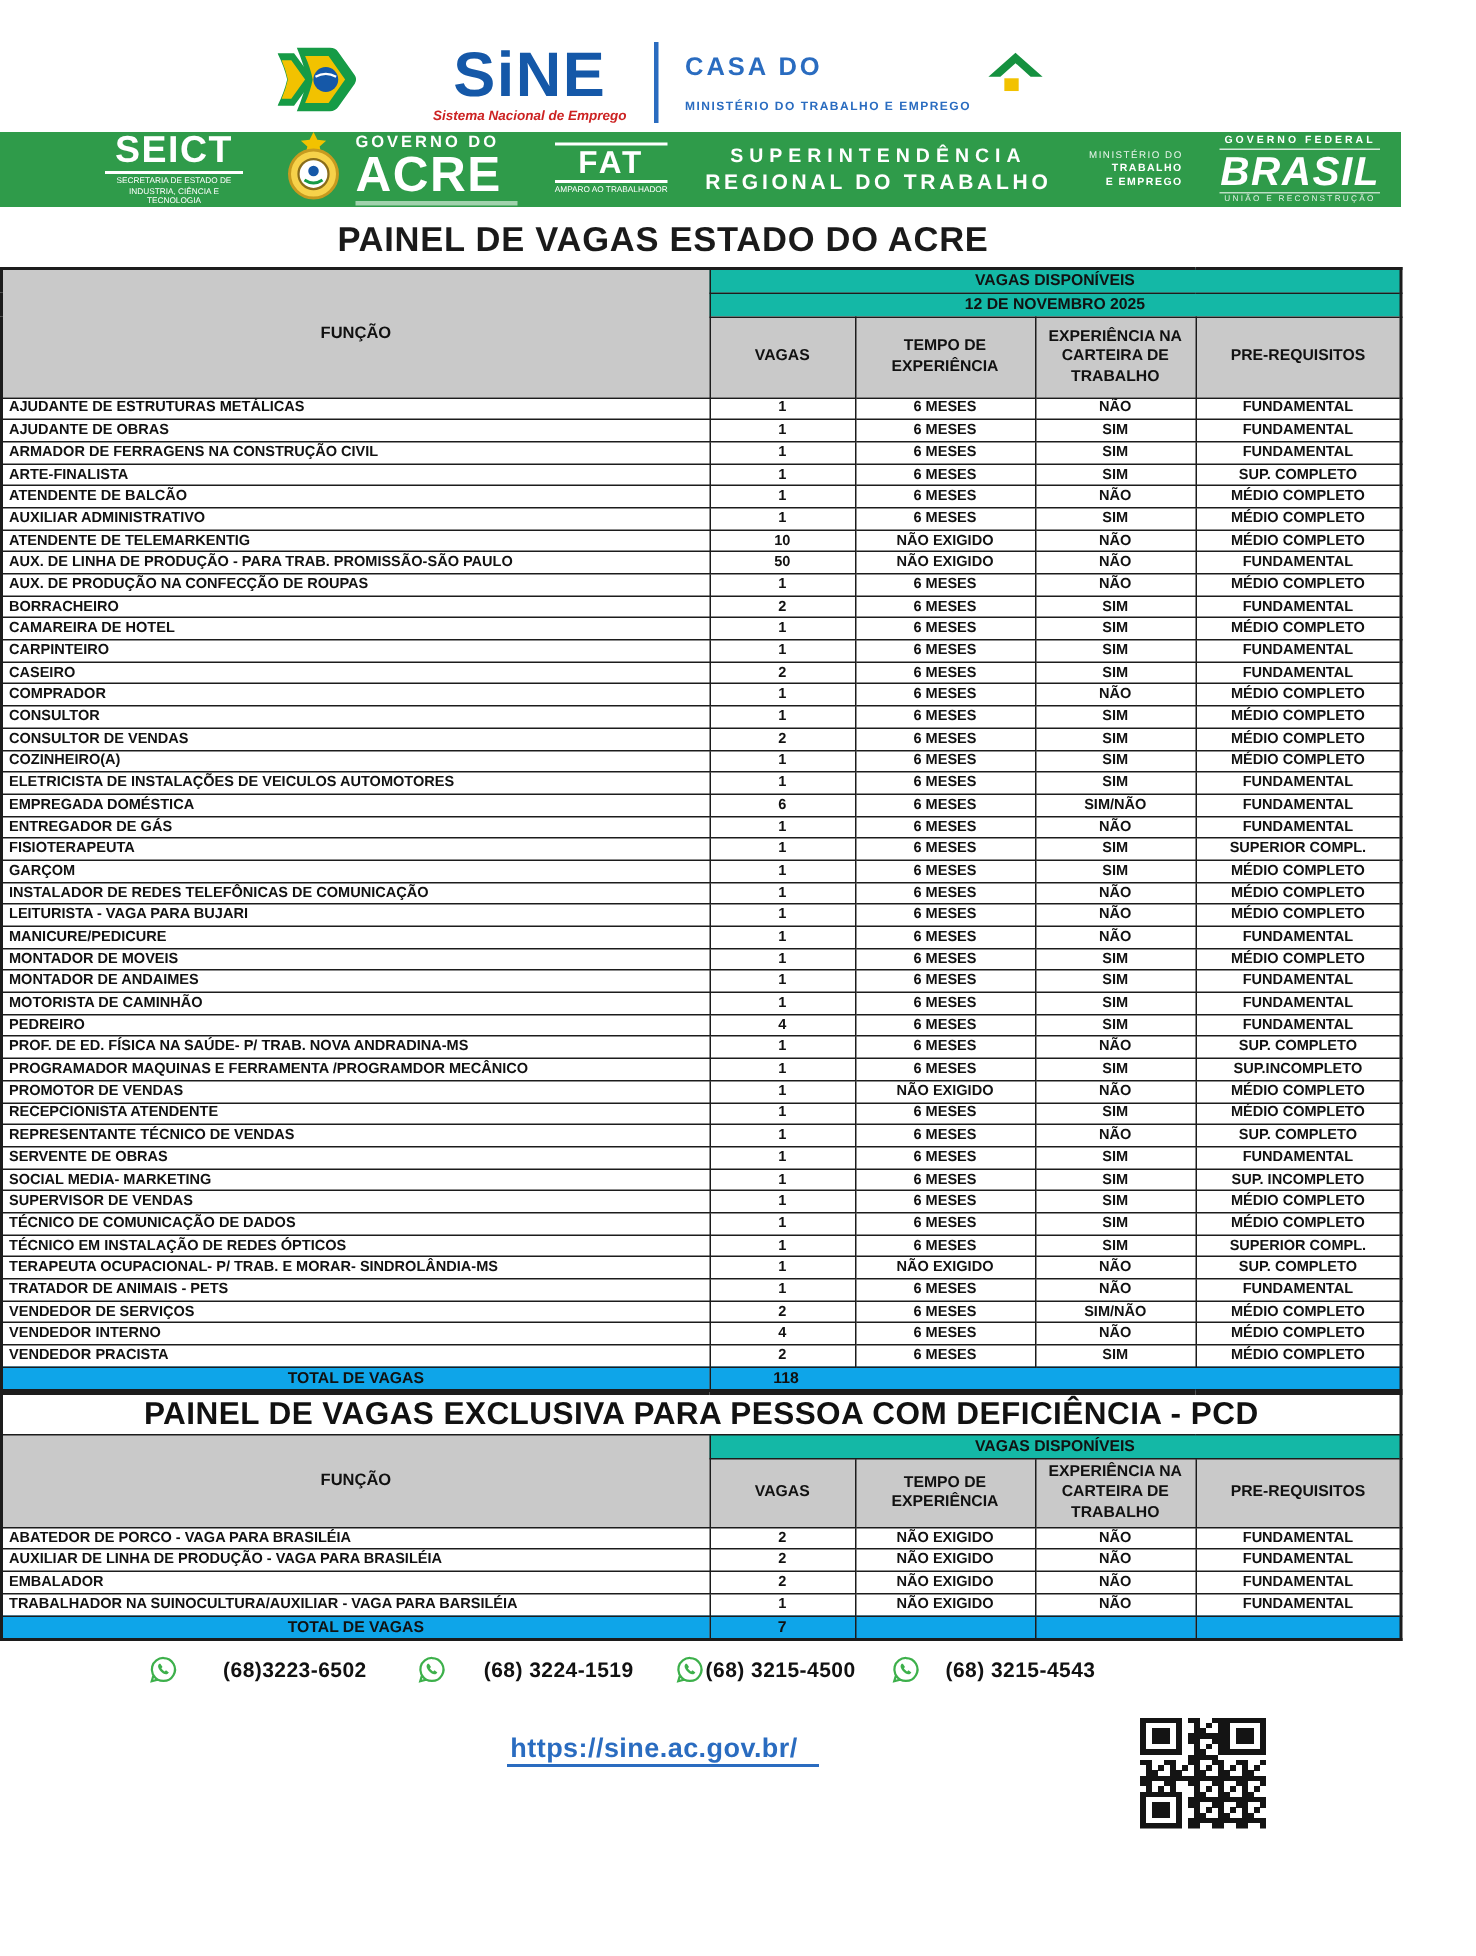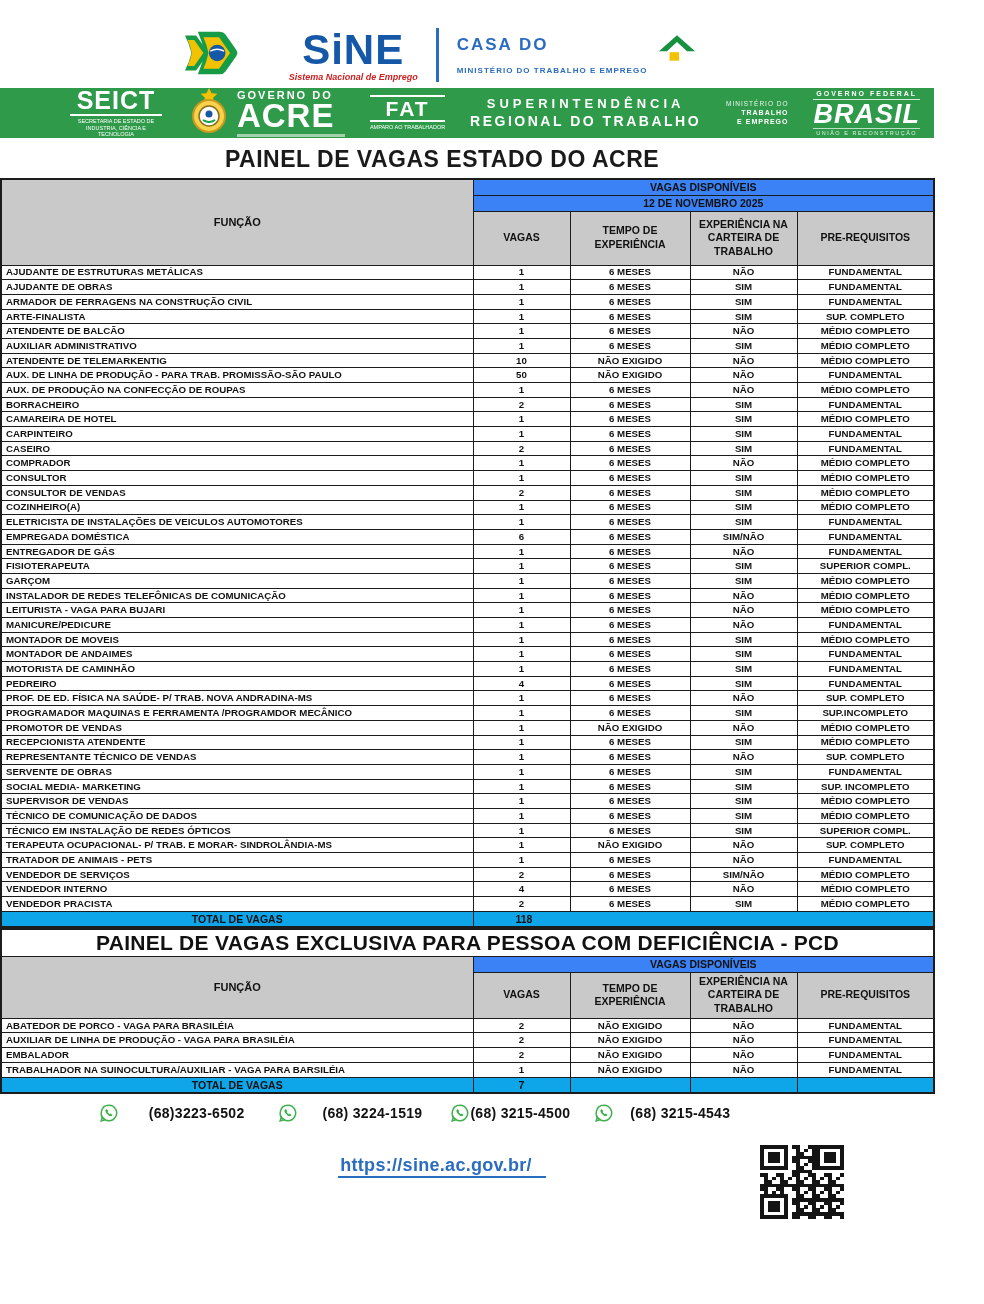--- a/index.html
+++ b/index.html
@@ -46,21 +46,21 @@
 
   
   .main-title { text-align:center; font-size:23px; font-weight:bold; letter-spacing:0.5px; margin:8px 0 5px; color:#1a1a1a; }
 
   
   table { border-collapse:collapse; width:934px; margin:0 auto; table-layout:fixed; }
   table, th, td { border:1px solid #1c1c1c; }
   table { border-width:2px; }
   th { font-weight:bold; }
   .fn-h { background:#c9c9c9; font-size:11px; }
-  .vd-h, .date-h { background:#3b82f6; font-size:10.5px; height:16px; }
+  .vd-h, .date-h { background:#14b8a6; font-size:10.5px; height:16px; }
   .sub-h { background:#c9c9c9; font-size:10.5px; height:54px; line-height:1.3; padding:0 2px; }
   .sub-h.pcd { height:46px; }
   tbody td { height:14.7px; font-size:9.7px; font-weight:bold; line-height:1;
              white-space:nowrap; overflow:hidden; }
   td.fn { text-align:left; padding-left:4px; }
   td.ct { text-align:center; }
   tr.total td { background:#0ea5e9; height:16px; font-size:10.5px; font-weight:bold; }
   tr.total td.lbl { text-align:center; }
   tr.total td.val { text-align:left; padding-left:42px; }
   tr.total td.empty { text-align:center; }

